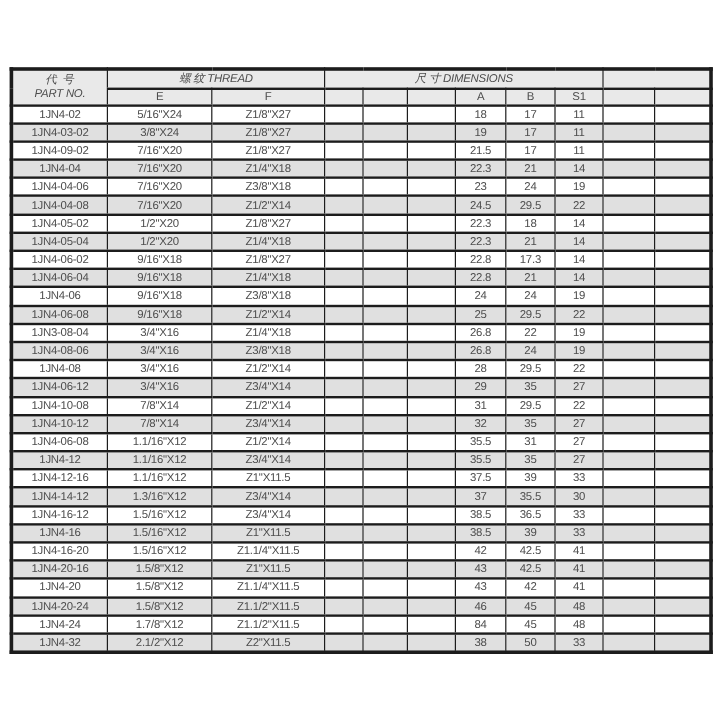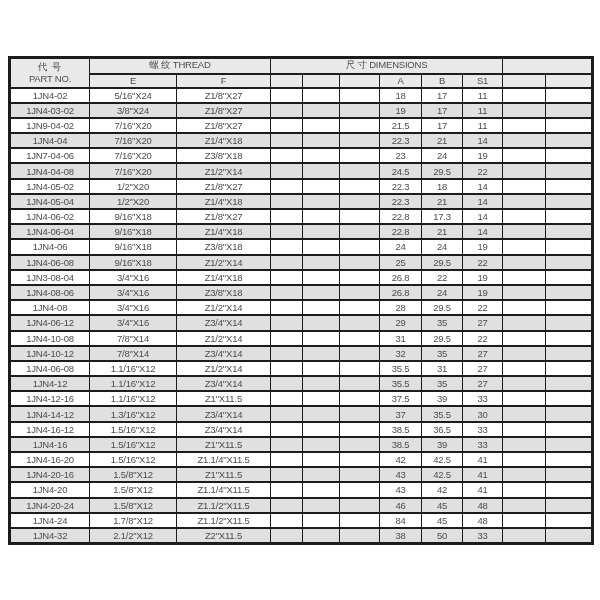--- a/index.html
+++ b/index.html
@@ -20,21 +20,21 @@
   }
   .catalog-table td{
     border:1.5px solid var(--border-color);
     border-top-width:2px;border-bottom-width:2px;
     text-align:center;vertical-align:middle;
     font-size:9.5px;letter-spacing:-0.2px;
     color:var(--text-color);
     padding:0;margin:0;overflow:hidden;white-space:nowrap;
   }
   .catalog-table thead td{background:var(--header-bg);}
-  .catalog-table thead tr.group-row{height:16px;}
+  .catalog-table thead tr.group-row{height:16px;font-style:italic;}
   .catalog-table thead tr.sub-row{height:14px;}
   .catalog-table tbody tr{height:15.2px;}
   .catalog-table tbody tr:nth-child(even) td{background:var(--row-alt-bg);}
   .partno-head span{display:block;line-height:12px;}
   .partno-head{line-height:12px;}
   .cn{letter-spacing:1px;}
 </style>
 </head>
 <body>
 
@@ -97,21 +97,21 @@
           <td></td>
           <td></td>
           <td></td>
           <td>19</td>
           <td>17</td>
           <td>11</td>
           <td></td>
           <td></td>
         </tr>
         <tr>
-          <td>1JN9-04-02</td>
+          <td>1JN4-09-02</td>
           <td>7/16"X20</td>
           <td>Z1/8"X27</td>
           <td></td>
           <td></td>
           <td></td>
           <td>21.5</td>
           <td>17</td>
           <td>11</td>
           <td></td>
           <td></td>
@@ -123,21 +123,21 @@
           <td></td>
           <td></td>
           <td></td>
           <td>22.3</td>
           <td>21</td>
           <td>14</td>
           <td></td>
           <td></td>
         </tr>
         <tr>
-          <td>1JN7-04-06</td>
+          <td>1JN4-04-06</td>
           <td>7/16"X20</td>
           <td>Z3/8"X18</td>
           <td></td>
           <td></td>
           <td></td>
           <td>23</td>
           <td>24</td>
           <td>19</td>
           <td></td>
           <td></td>

